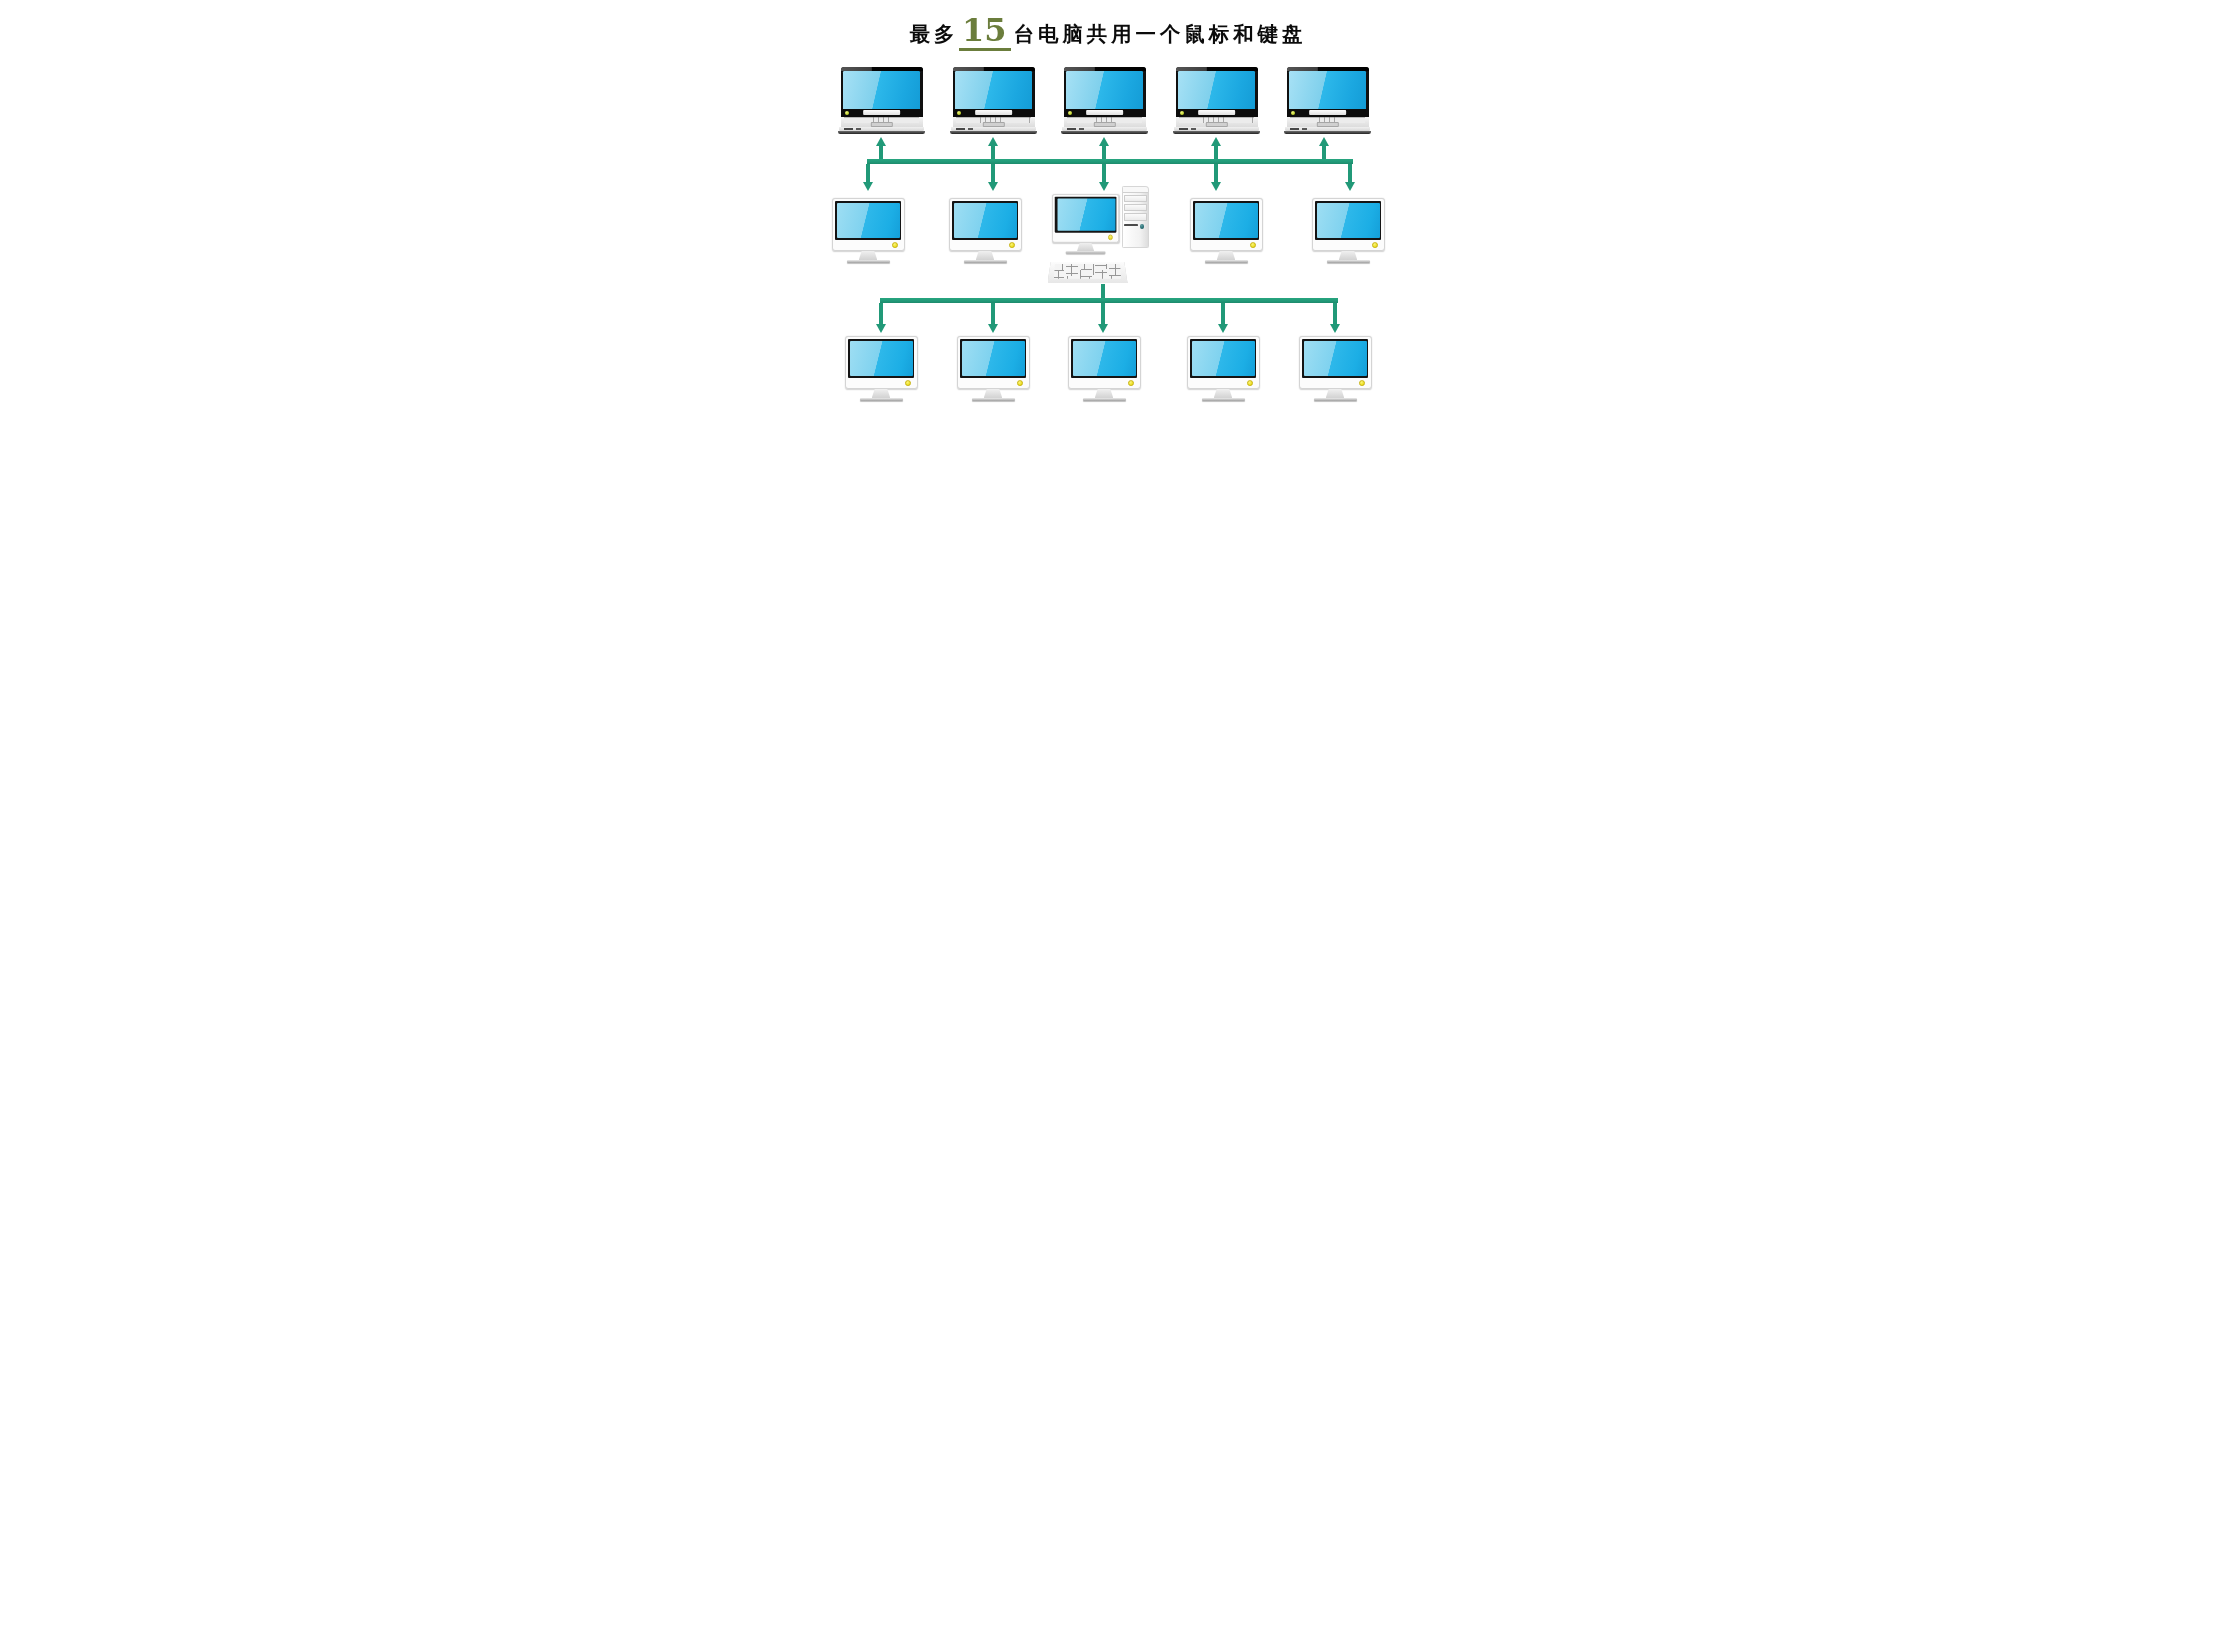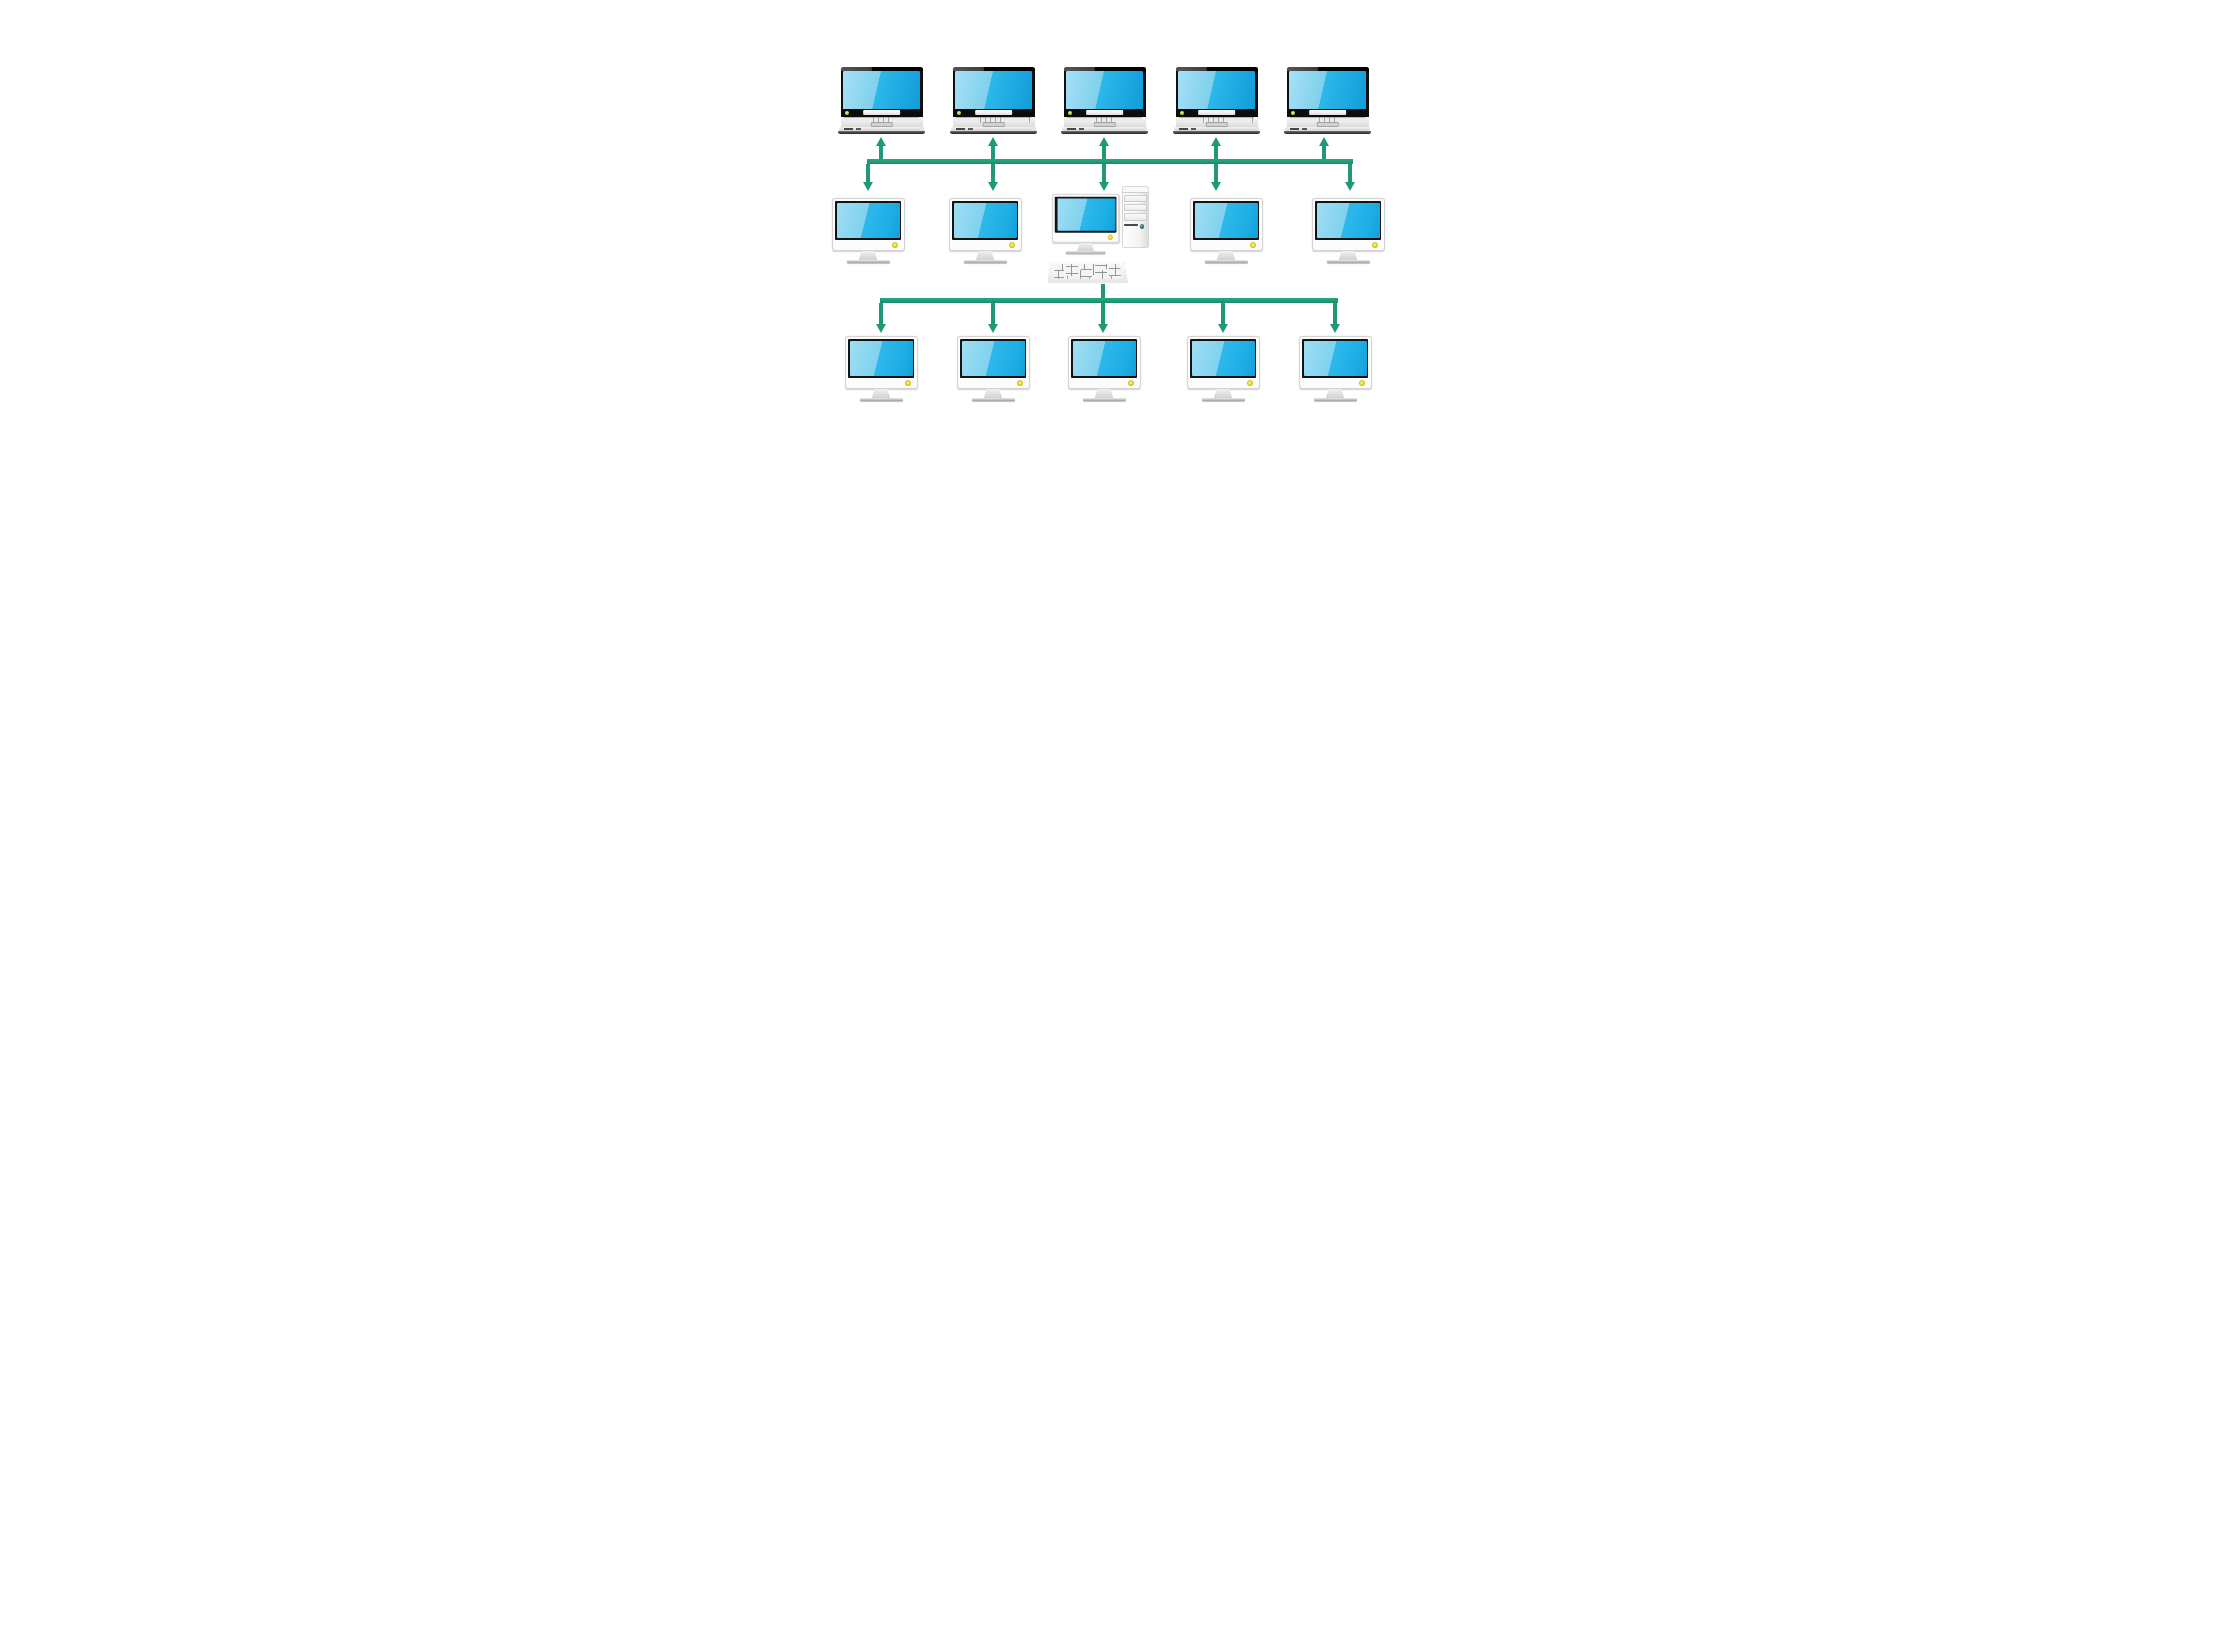--- a/index.html
+++ b/index.html
@@ -86,20 +86,27 @@
   .kb-keys{position:absolute;left:8%;right:8%;top:8%;height:72%;clip-path:polygon(1.5% 0,98.5% 0,100% 100%,0 100%);
            background-color:#f4f4f4;
            background-image:repeating-linear-gradient(88deg,#979797 0 0.4px,transparent 0.4px 4.4px),
                             repeating-linear-gradient(-2deg,#979797 0 0.4px,transparent 0.4px 3.5px);}
 </style>
 </head>
 <body>
 
 <div id="canvas">
 
+  <div class="title">
+    <span class="title-inner">
+      <span class="t-cn">最多</span>
+        <span class="t-num">15</span>
+        <span class="t-cn">台电脑共用一个鼠标和键盘</span>
+    </span>
+  </div>
 
   <div class="bus" style="left:125px;top:159px;width:486px;"></div>
 
   <div class="arr arr-up" style="left:134px;">
       <div class="head-up"></div>
       <div class="shaft"></div>
     </div>
   <div class="arr arr-up" style="left:246px;">
       <div class="head-up"></div>
       <div class="shaft"></div>

